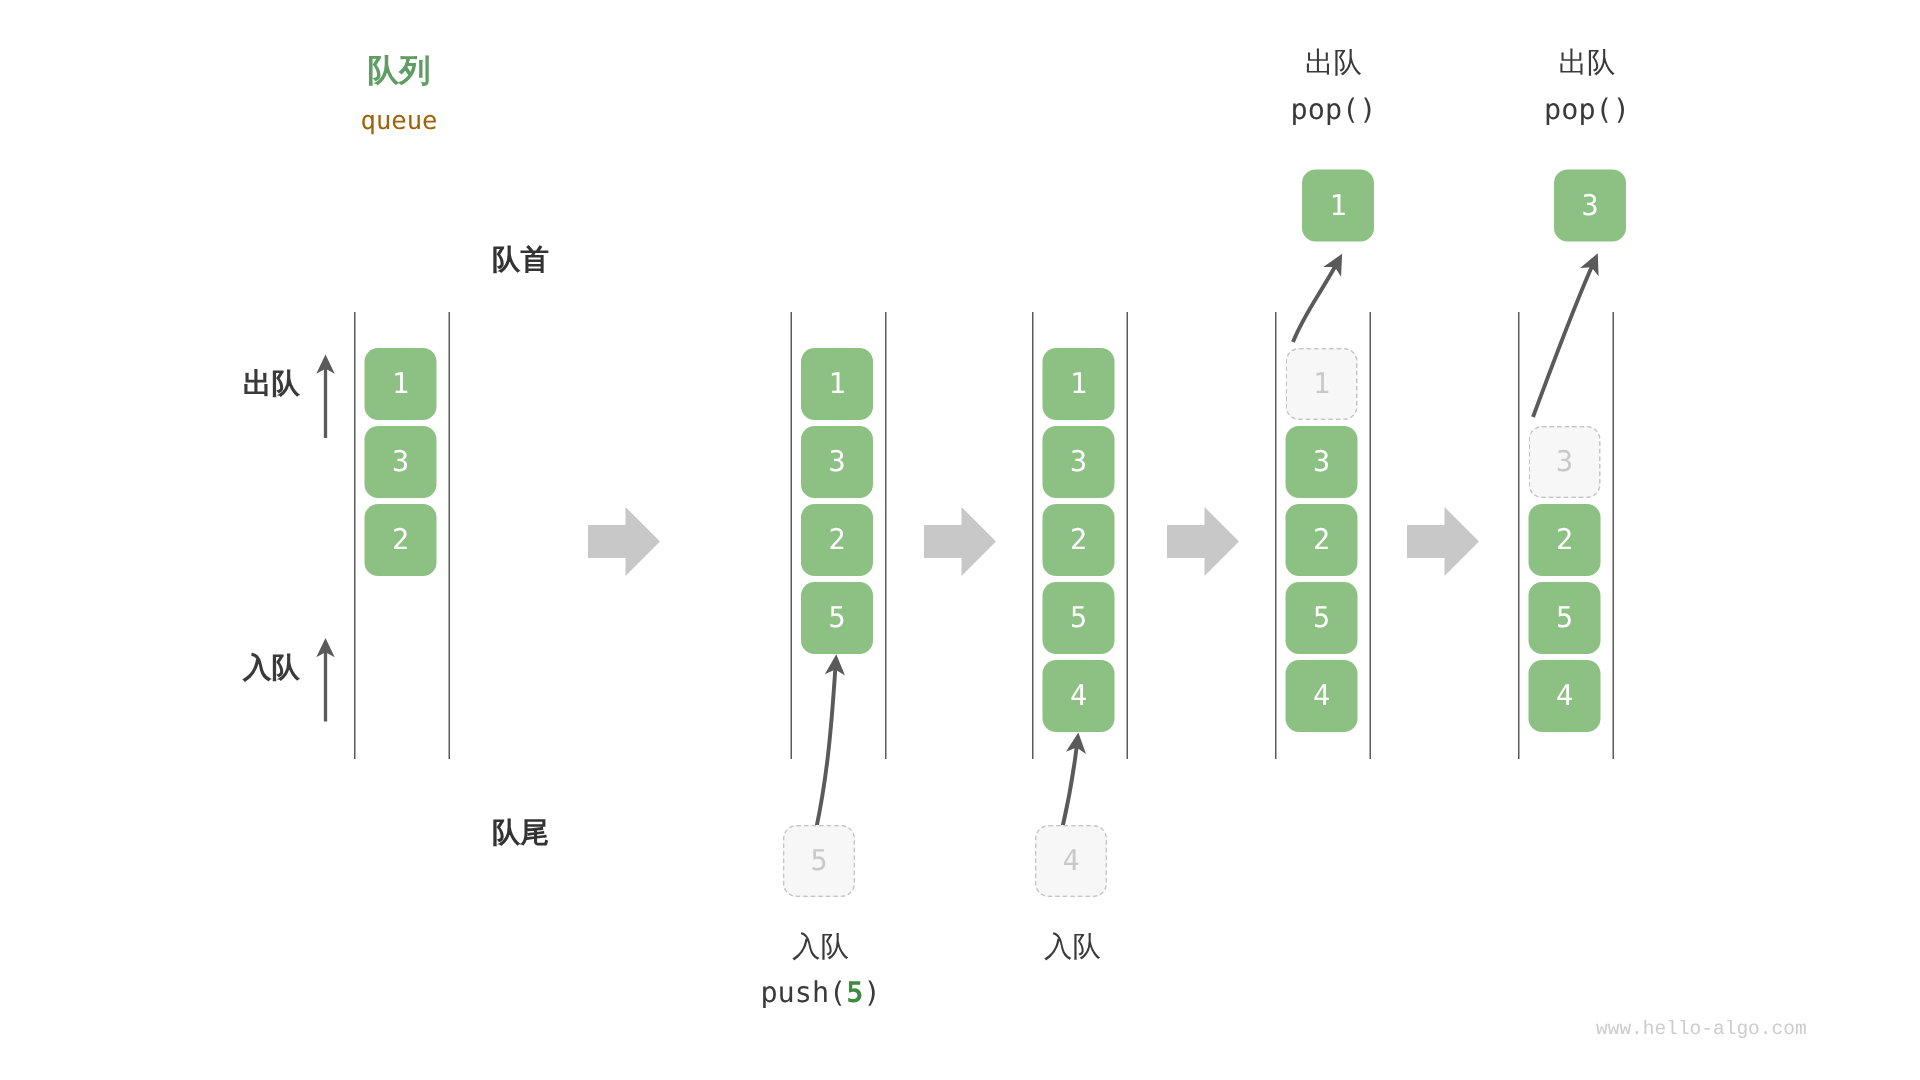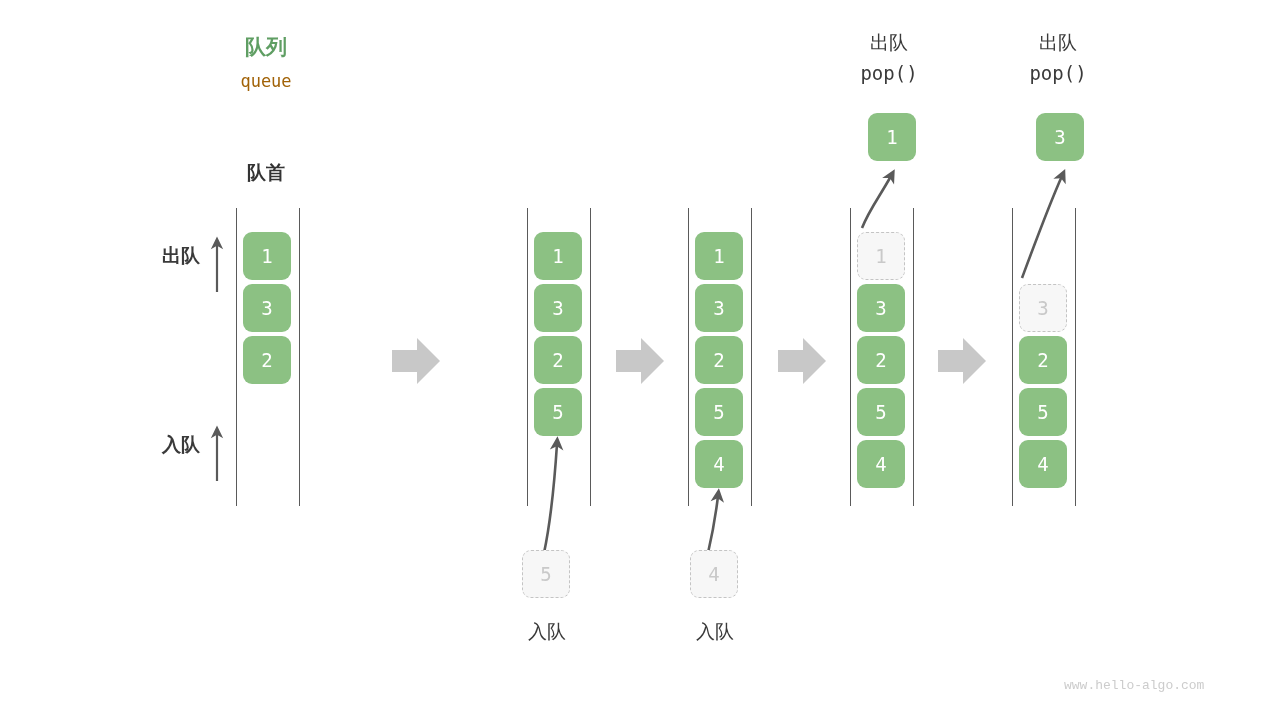--- a/index.html
+++ b/index.html
@@ -32,21 +32,21 @@
     color: #a16207;
     text-align: center;
     white-space: nowrap;
   }
 
   
   .end-label {
     font-size: 19px;
     font-weight: bold;
     color: #333333;
-    text-align: center;
+    text-align: right;
     white-space: nowrap;
   }
 
   
   .side-label {
     font-size: 19px;
     font-weight: bold;
     color: #3a3a3a;
     white-space: nowrap;
     text-align: right;
@@ -120,20 +120,21 @@
 </style>
 </head>
 <body>
 
 <div id="stage">
 
   <div class="abs title-cn" style="left:166px; top:33px; width:200px;">队列</div>
   <div class="abs title-en" style="left:166px; top:71px; width:200px;">queue</div>
 
   <div class="abs end-label" style="left:166px; top:160px; width:200px;">队首</div>
+  <div class="abs end-label" style="left:166px; top:542px; width:200px;">队尾</div>
 
   <div class="abs side-label" style="left:100px; top:243px; width:100px;">出队</div>
   <div class="abs side-label" style="left:100px; top:432px; width:100px;">入队</div>
 
   <svg class="overlay" viewBox="0 0 1280 720">
     <defs>
       <marker id="thin-head" markerWidth="7" markerHeight="7" refX="3.2" refY="3.4" orient="auto" markerUnits="strokeWidth">
         <path d="M0.4,0.6 L6.2,3.4 L0.4,6.2 L1.9,3.4 Z" fill="#5a5a5a"></path>
       </marker>
       <marker id="motion-head" markerWidth="6" markerHeight="6" refX="2.6" refY="3" orient="auto" markerUnits="strokeWidth">
@@ -189,20 +190,21 @@
   <div>
     <div class="abs rail" style="left:527px; top:208px; height:298px;"></div>
     <div class="abs rail" style="left:590px; top:208px; height:298px;"></div>
     <div class="abs cell" style="left:534px; top:232px;">1</div>
     <div class="abs cell" style="left:534px; top:284px;">3</div>
     <div class="abs cell" style="left:534px; top:336px;">2</div>
     <div class="abs cell" style="left:534px; top:388px;">5</div>
     <div class="abs cell ghost" style="left:522px; top:550px;">5</div>
     <div class="abs caption" style="left:447px; top:622px;">
       <div class="cn">入队</div>
+      <div class="code"><span>push(</span><span class="arg">5</span><span>)</span></div>
     </div>
   </div>
 
   <div>
     <div class="abs rail" style="left:688px; top:208px; height:298px;"></div>
     <div class="abs rail" style="left:751px; top:208px; height:298px;"></div>
     <div class="abs cell" style="left:695px; top:232px;">1</div>
     <div class="abs cell" style="left:695px; top:284px;">3</div>
     <div class="abs cell" style="left:695px; top:336px;">2</div>
     <div class="abs cell" style="left:695px; top:388px;">5</div>

